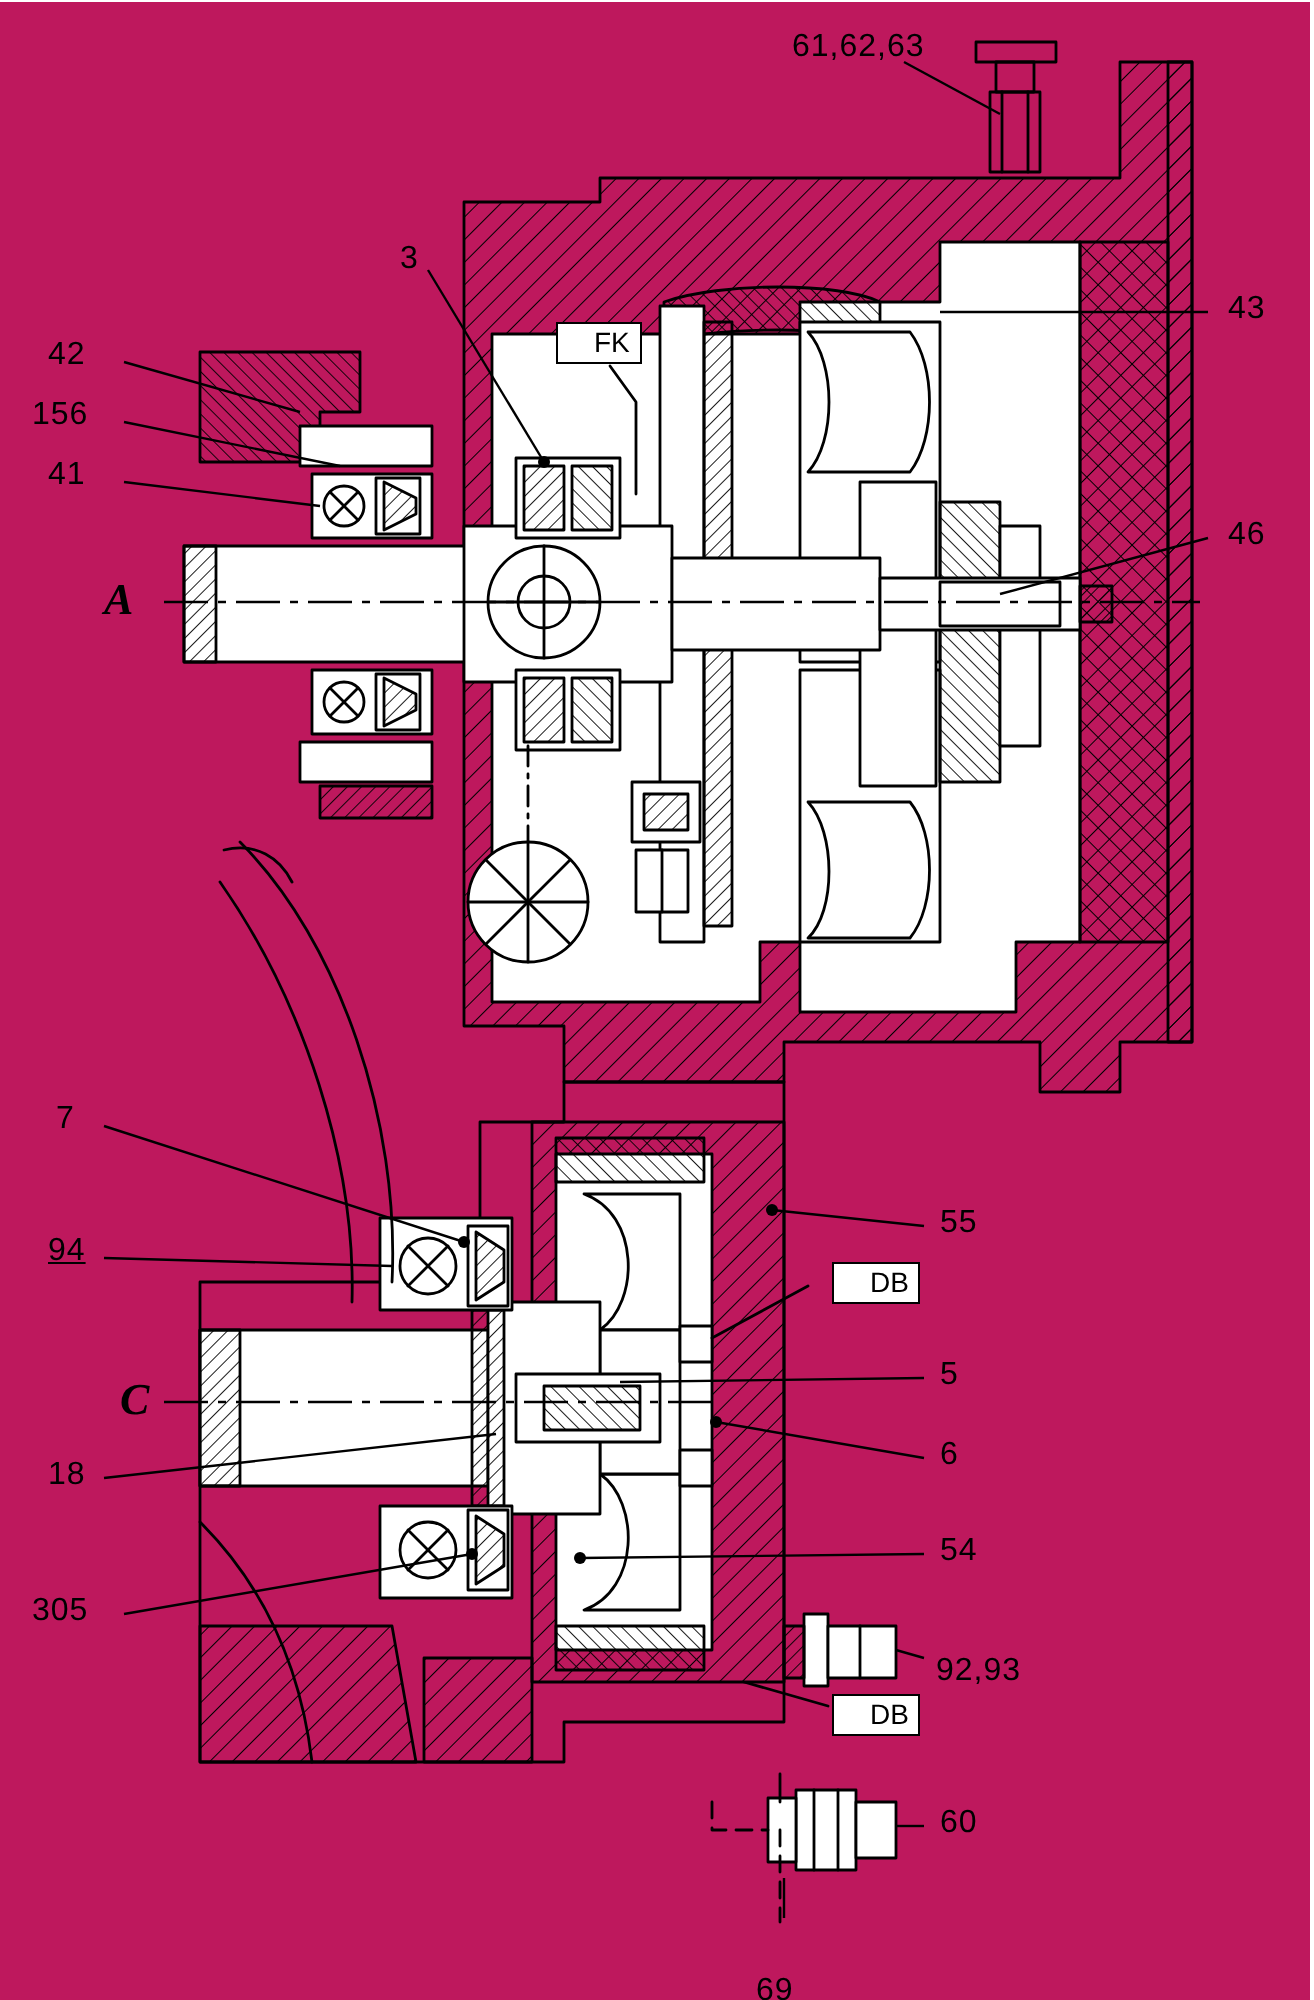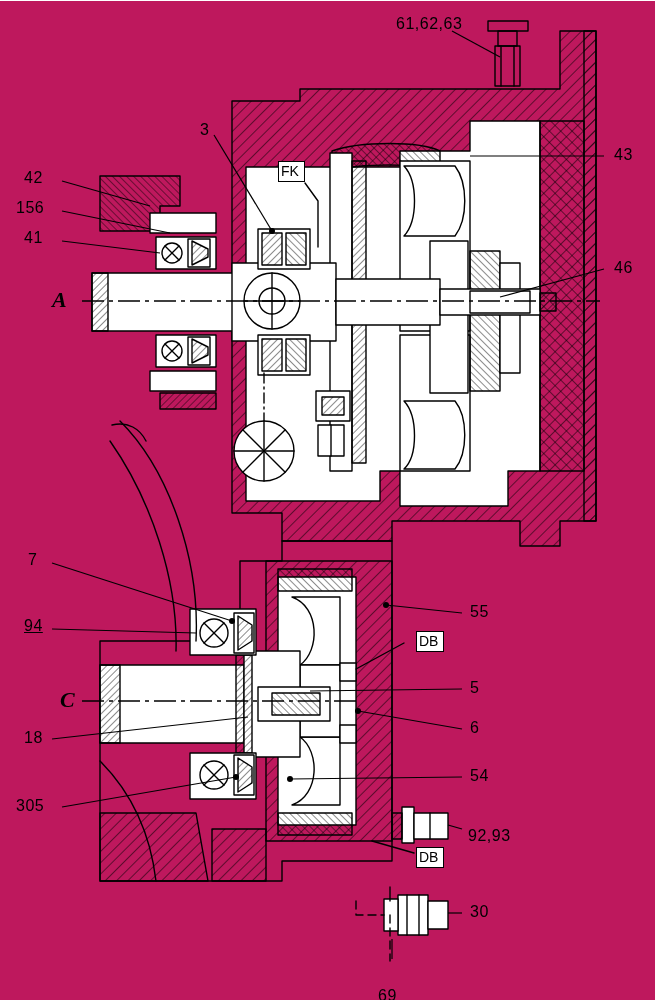--- a/index.html
+++ b/index.html
@@ -40,21 +40,21 @@
     font-weight: bold;
     font-style: italic;
     font-family: "Liberation Serif", serif;
   }
   .boxlbl {
     position: absolute;
     font-family: "Liberation Sans", sans-serif;
     font-size: 14px;
     color: #000;
     border: 1.4px solid #000;
-    padding: 2px 5px 3px 2px;
+    padding: 2px 5px 3px 18px;
     background: #fff;
     line-height: 1;
   }
 </style>
 </head>
 <body>
 
 <div id="stage">
 
   <svg class="figure" viewBox="0 0 657 1000">
@@ -261,21 +261,21 @@
   <div class="lbl" style="left:614px; top:258px;">46</div>
   <div class="lbl" style="left:28px; top:550px;">7</div>
   <div class="lbl" style="left:470px; top:602px;text-align:center;">55</div>
   <div class="lbl" style="left:24px; top:616px;text-decoration:underline;">94</div>
   <div class="lbl" style="left:470px; top:678px;">5</div>
   <div class="lbl" style="left:470px; top:718px;">6</div>
   <div class="lbl" style="left:24px; top:728px;">18</div>
   <div class="lbl" style="left:470px; top:766px;">54</div>
   <div class="lbl" style="left:16px; top:796px;">305</div>
   <div class="lbl" style="left:468px; top:826px;">92,93</div>
-  <div class="lbl" style="left:470px; top:902px;">30</div>
+  <div class="lbl" style="left:470px; top:902px;">60</div>
   <div class="lbl" style="left:378px; top:962px;margin-top:24px;">69</div>
 
   <div class="lbl big" style="left:52px; top:286px;">A</div>
   <div class="lbl big" style="left:60px; top:686px;">C</div>
 
   <div class="boxlbl" style="left:278px; top:160px;">FK</div>
   <div class="boxlbl" style="left:416px; top:630px;">DB</div>
   <div class="boxlbl" style="left:416px; top:846px;">DB</div>
 
 </div>

